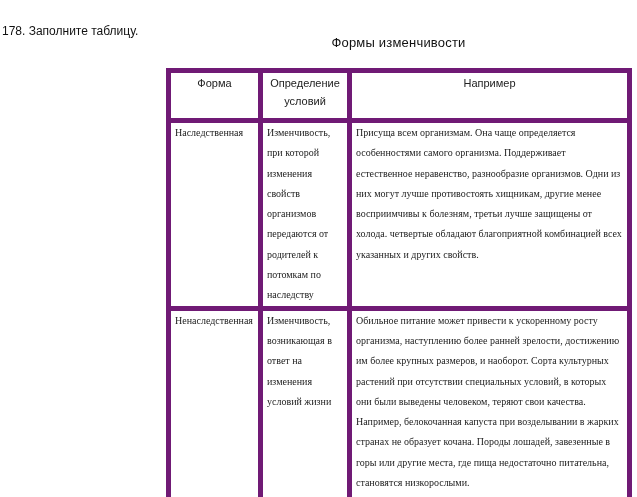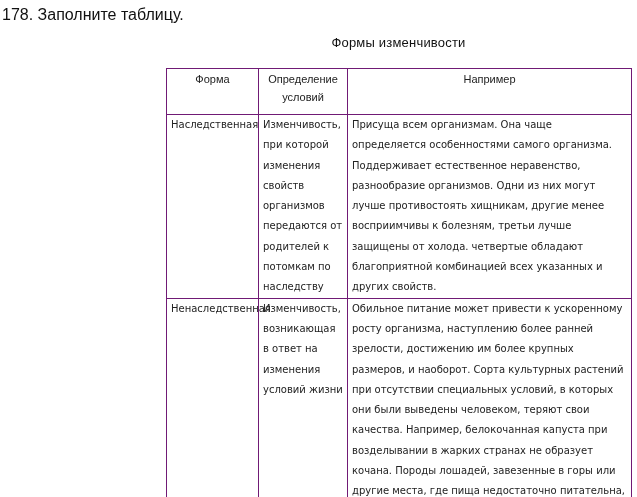--- a/index.html
+++ b/index.html
@@ -1,38 +1,38 @@
 <!DOCTYPE html>
 <html><head>
 <meta charset="utf-8">
 <style>
   html, body { margin:0; padding:0; background:#ffffff; }
   body { width:637px; height:497px; position:relative; overflow:hidden; color:#111; }
   .task {
-    position:absolute; left:2px; top:6px;
-    font-family:"Liberation Sans", sans-serif; font-size:16px; color:#111;
+    position:absolute; left:2px; top:24px;
+    font-family:"Liberation Sans", sans-serif; font-size:12px; color:#111;
   }
   .title {
     position:absolute; left:0; width:797px; top:35px; text-align:center;
     font-family:"Liberation Sans", sans-serif; font-size:13px; color:#111;
     letter-spacing:0.2px;
   }
   table.t {
     position:absolute; left:166px; top:68px; width:466px;
     border-collapse:collapse; table-layout:fixed;
     font-family:"DejaVu Sans", sans-serif; font-size:10px; color:#222;
   }
   table.t th, table.t td {
-    border:1px solid #701a75; vertical-align:top; padding:0 4px;
+    border:5px solid #701a75; vertical-align:top; padding:0 4px;
   }
   table.t th {
     font-family:"Liberation Sans", sans-serif; font-weight:normal; font-size:11px;
     text-align:center; height:44px; line-height:18px; padding-top:1px;
   }
-  table.t td { line-height:20.3px; padding-top:0px; }
+  table.t td { line-height:20.3px; padding-top:0px;font-family:Liberation Serif, serif; }
   .col1 { width:92px; }
   .col2 { width:89px; }
   .row1 td { height:164px; }
   .row2 td { height:214px; }
 </style>
 </head>
 <body>
 
 <div class="task">178. Заполните таблицу.</div>
 <div class="title">Формы изменчивости</div>

